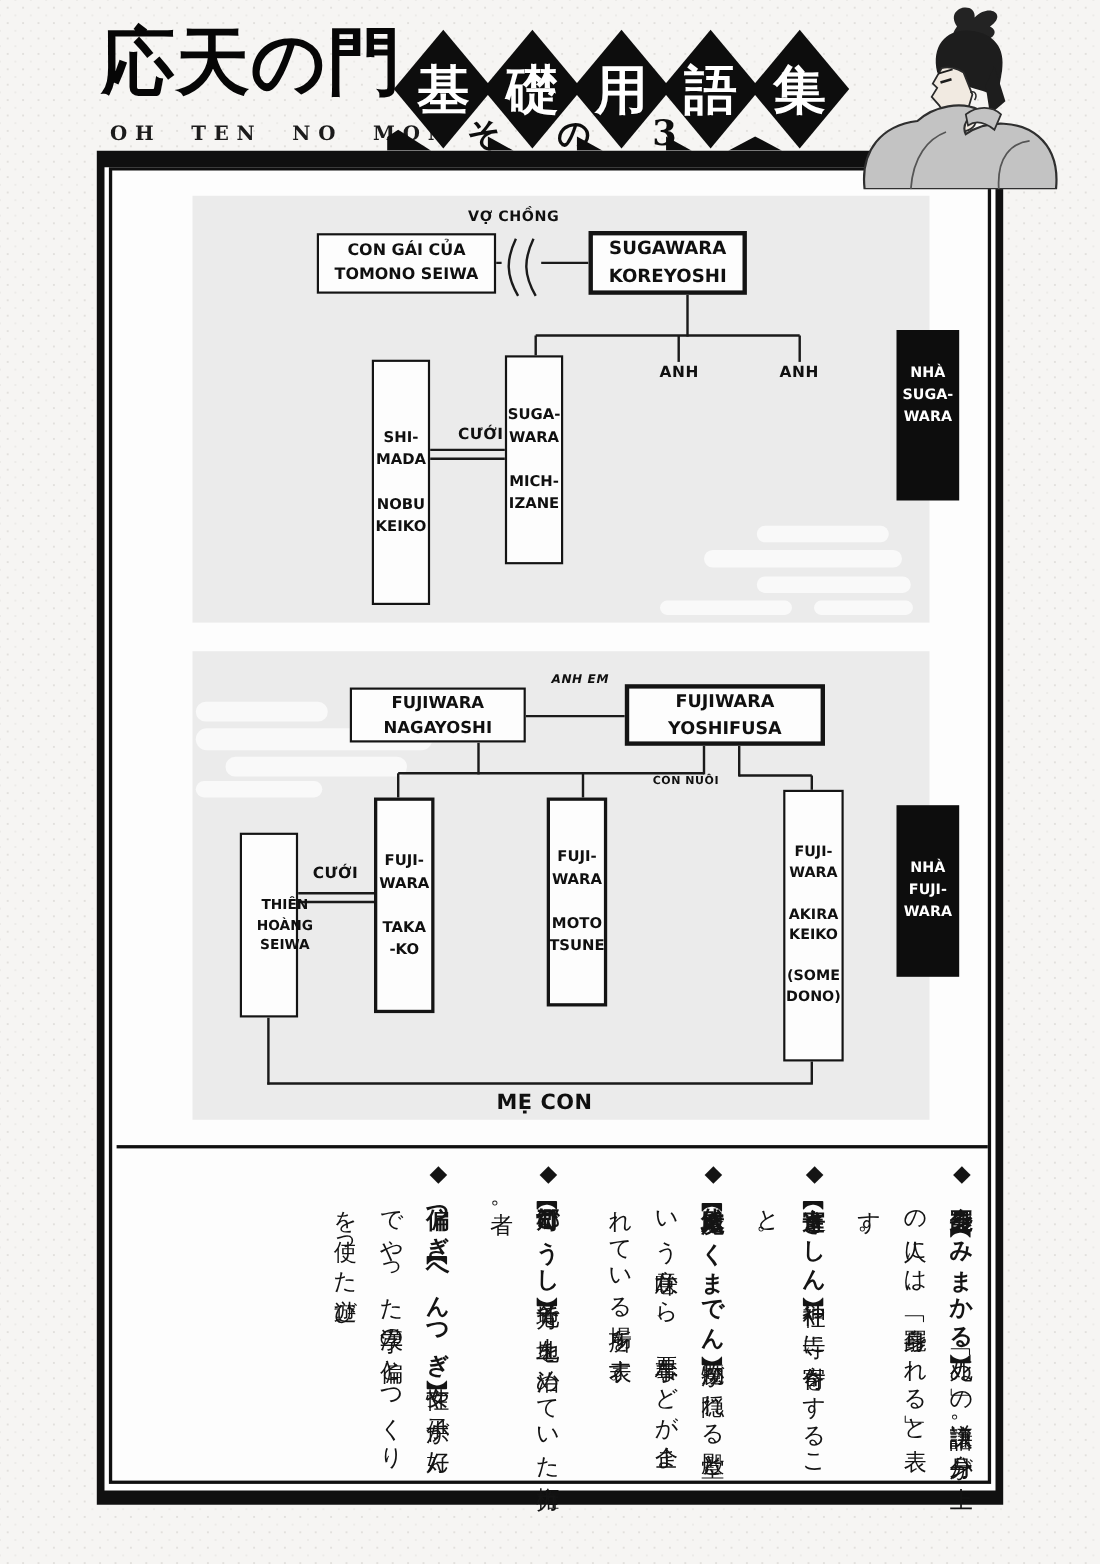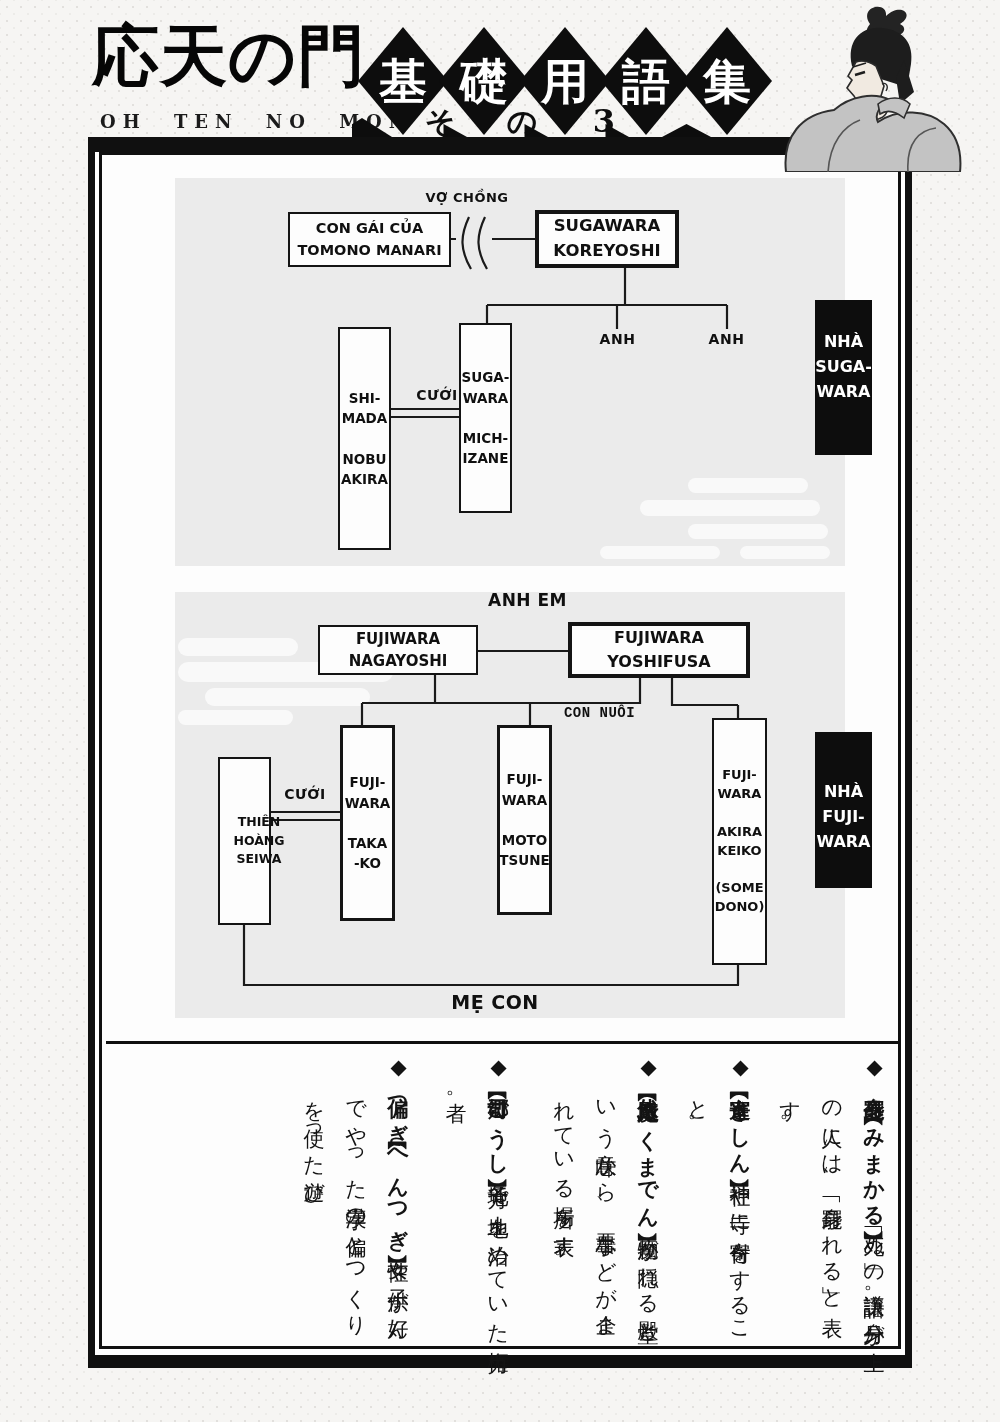--- a/index.html
+++ b/index.html
@@ -44,21 +44,21 @@
     font-weight:bold; color:#101010; white-space:pre-line; line-height:1.5;
   }
   .box.bold{border-width:4px;}
   .box.med{border-width:3px;}
   .box.thin{border-width:2px;}
   .lbl{
     font-weight:bold; color:#101010; text-align:center; letter-spacing:0.5px;
   }
   .house{
     box-sizing:border-box; background:#0d0d0d; color:#ffffff; text-align:center;
-    font-weight:bold; font-size:16px; line-height:1.55; white-space:pre-line; padding-top:30px;
+    font-weight:bold; font-size:13px; line-height:1.55; white-space:pre-line; padding-top:30px;
   }
   #lines-svg{left:0;top:0;pointer-events:none;}
   
   #divider{left:106px; top:1041px; width:792px; height:3px; background:#101010;}
   #glossary{
     left:100px; top:1054px; width:795px; height:290px;
     writing-mode:vertical-rl; -webkit-writing-mode:vertical-rl;
     font-family:"DejaVu Serif","Liberation Serif",serif;
     font-size:21px; line-height:2; letter-spacing:2px; color:#141414;
   }
@@ -144,46 +144,46 @@
       <path d="M271,812 H340"></path>
       <path d="M271,820 H340"></path>
       <path d="M244,925 V986"></path>
       <path d="M243,985 H739"></path>
       <path d="M738,985 V964"></path>
     </g>
   </svg>
 
   <div class="abs lbl" style="left:400px;top:190px;width:134px;font-size:13px;">VỢ CHỒNG</div>
   <div class="abs box" style="left:288px;top:212px;width:163px;height:55px;font-size:14.5px;">CON GÁI CỦA
-TOMONO MANARI</div>
+TOMONO SEIWA</div>
   <div class="abs box bold" style="left:535px;top:210px;width:144px;height:58px;font-size:16.5px;">SUGAWARA
 KOREYOSHI</div>
   <div class="abs lbl" style="left:595px;top:331px;width:45px;font-size:14px;">ANH</div>
   <div class="abs lbl" style="left:704px;top:331px;width:45px;font-size:14px;">ANH</div>
   <div class="abs box" style="left:338px;top:327px;width:53px;height:223px;font-size:13.5px;">SHI-
 MADA
 
 NOBU
-AKIRA</div>
+KEIKO</div>
   <div class="abs lbl" style="left:405px;top:387px;width:64px;font-size:14px;">CƯỚI</div>
   <div class="abs box" style="left:459px;top:323px;width:53px;height:190px;font-size:13.5px;">SUGA-
 WARA
 
 MICH-
 IZANE</div>
   <div class="abs house" style="left:815px;top:300px;width:57px;height:155px;">NHÀ
 SUGA-
 WARA</div>
 
-  <div class="abs lbl" style="left:480px;top:590px;width:95px;font-size:17px;">ANH EM</div>
+  <div class="abs lbl" style="left:480px;top:611px;width:95px;font-size:11px;font-style:italic;">ANH EM</div>
   <div class="abs box thin" style="left:318px;top:625px;width:160px;height:50px;font-size:15px;">FUJIWARA
 NAGAYOSHI</div>
   <div class="abs box bold" style="left:568px;top:622px;width:182px;height:56px;font-size:16px;">FUJIWARA
 YOSHIFUSA</div>
-  <div class="abs lbl" style="left:552px;top:705px;width:95px;font-size:14px;font-family:Liberation Mono, monospace;">CON NUÔI</div>
+  <div class="abs lbl" style="left:576px;top:705px;width:95px;font-size:10px;">CON NUÔI</div>
   <div class="abs box thin" style="left:218px;top:757px;width:53px;height:168px;font-size:12.5px;padding-left:29px;">THIÊN
 HOÀNG
 SEIWA</div>
   <div class="abs lbl" style="left:275px;top:786px;width:60px;font-size:14px;">CƯỚI</div>
   <div class="abs box med" style="left:340px;top:725px;width:55px;height:196px;font-size:13.5px;">FUJI-
 WARA
 
 TAKA
 -KO</div>
   <div class="abs box med" style="left:497px;top:725px;width:55px;height:190px;font-size:13.5px;">FUJI-

